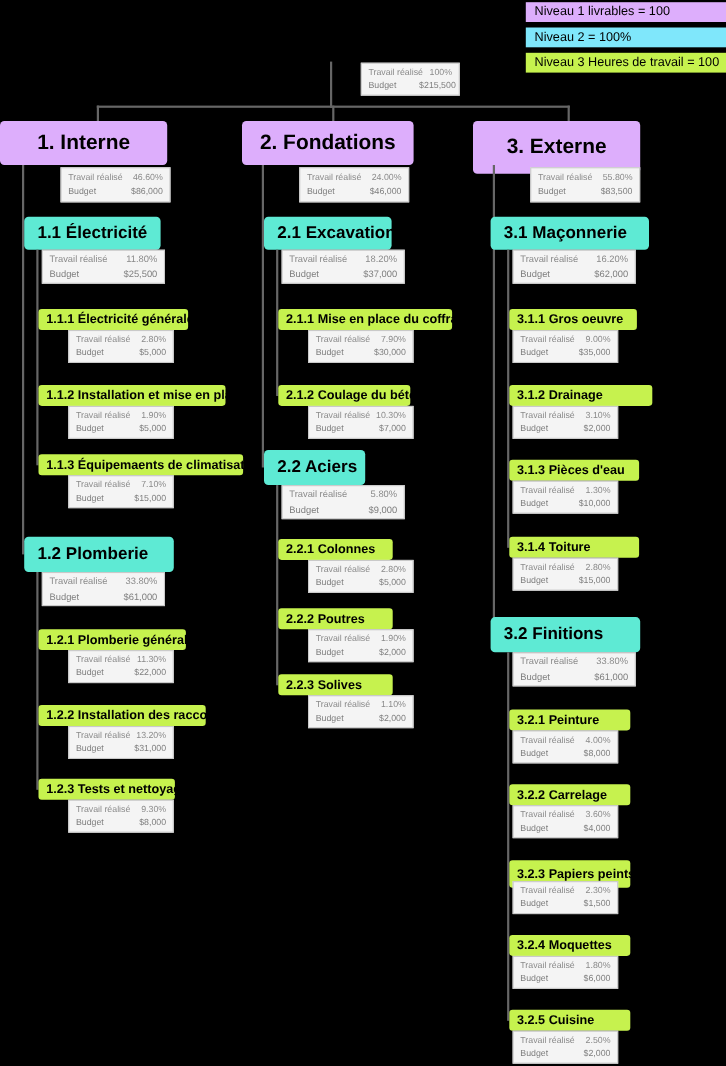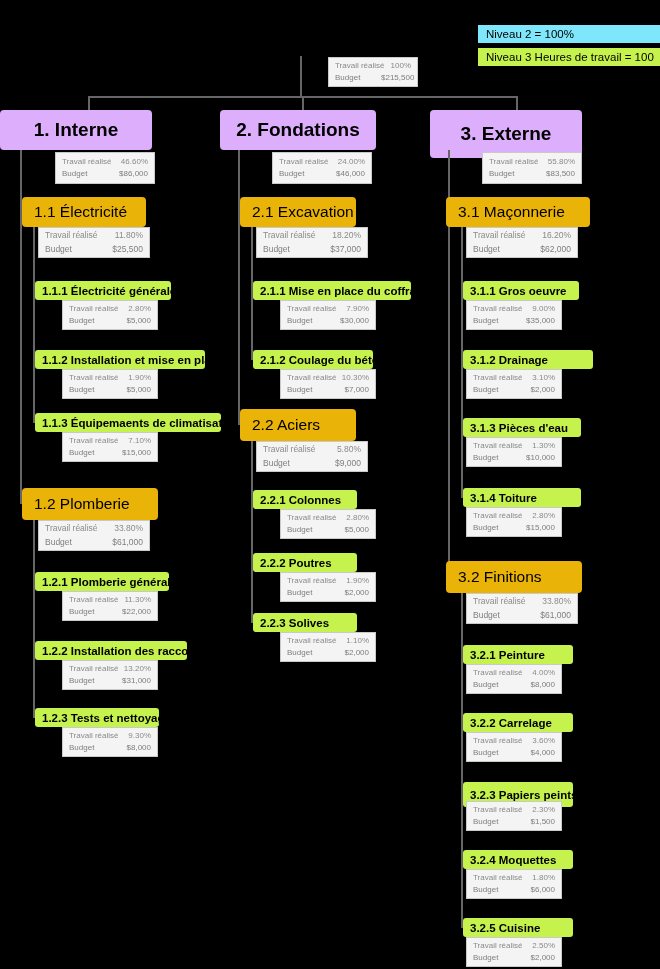--- a/index.html
+++ b/index.html
@@ -47,22 +47,22 @@
     border-radius:3px;
     white-space:nowrap;
   }
   .lvl1 {
     background:#ddaefc;
     font-size:19px; font-weight:bold;
     justify-content:center;
     border-radius:4px;
   }
   .lvl2 {
-    background:#eab308;
-    font-size:15.5px; font-weight:normal;
+    background:#5eead4;
+    font-size:15.5px; font-weight:bold;
     padding-left:12px;
     border-radius:4px;
   }
   .lvl3 {
     background:#c6f24e;
     font-size:11.5px; font-weight:bold;
     padding-left:7px;
     border-radius:3px;
   }
 
@@ -98,20 +98,23 @@
       <div class="row">
         <span class="k" style="min-width: 46px;">Travail réalisé</span>
         <span class="v">100%</span>
       </div>
       <div class="row budget">
         <span class="k" style="min-width: 46px;">Budget</span>
         <span class="v">$215,500</span>
       </div>
     </div>
     <div class="line hline" style="left: 88px; top: 96px; width: 430px; height: 2px;"></div>
+    <div class="legend-item" style="left: 478px; top: 2px; width: 182px; height: 18px; background: rgb(221, 174, 252);">
+      <span>Niveau 1 livrables = 100</span>
+    </div>
     <div class="legend-item" style="left: 478px; top: 25px; width: 182px; height: 18px; background: rgb(127, 231, 251);">
       <span>Niveau 2 = 100%</span>
     </div>
     <div class="legend-item" style="left: 478px; top: 48px; width: 182px; height: 18px; background: rgb(198, 242, 78);">
       <span>Niveau 3 Heures de travail = 100</span>
     </div>
     <div class="line vline" style="left: 88px; top: 96px; width: 2px; height: 14px;"></div>
     <div class="node lvl1" style="left: 0px; top: 110px; width: 152px; height: 40px;">1. Interne</div>
     <div class="metrics m-lvl1" style="left: 55px; top: 152px; width: 100px; height: 32px;">
       <div class="row">
@@ -254,21 +257,21 @@
     <div class="metrics m-lvl3" style="left: 280px; top: 369px; width: 96px; height: 30px;">
       <div class="row">
         <span class="k" style="min-width: 52px;">Travail réalisé</span>
         <span class="v">10.30%</span>
       </div>
       <div class="row budget">
         <span class="k" style="min-width: 52px;">Budget</span>
         <span class="v">$7,000</span>
       </div>
     </div>
-    <div class="node lvl2" style="left: 240px; top: 409px; width: 116px; height: 32px;">2.2 Aciers</div>
+    <div class="node lvl2" style="left: 240px; top: 409px; width: 92px; height: 32px;">2.2 Aciers</div>
     <div class="metrics m-lvl2" style="left: 256px; top: 441px; width: 112px; height: 31px;">
       <div class="row">
         <span class="k" style="min-width: 60px;">Travail réalisé</span>
         <span class="v">5.80%</span>
       </div>
       <div class="row budget">
         <span class="k" style="min-width: 60px;">Budget</span>
         <span class="v">$9,000</span>
       </div>
     </div>

